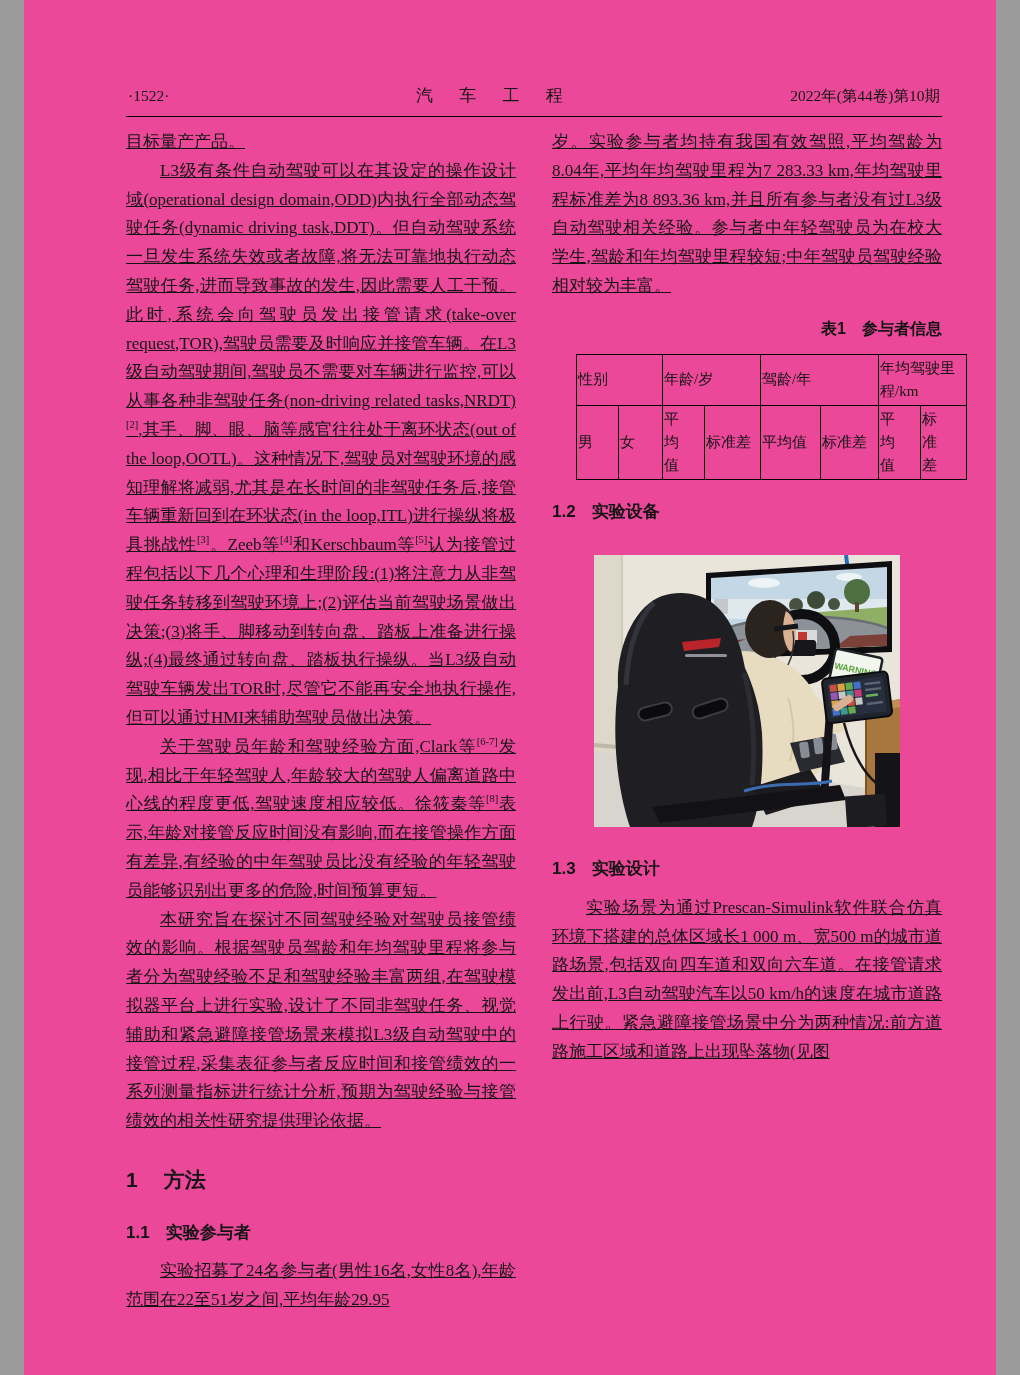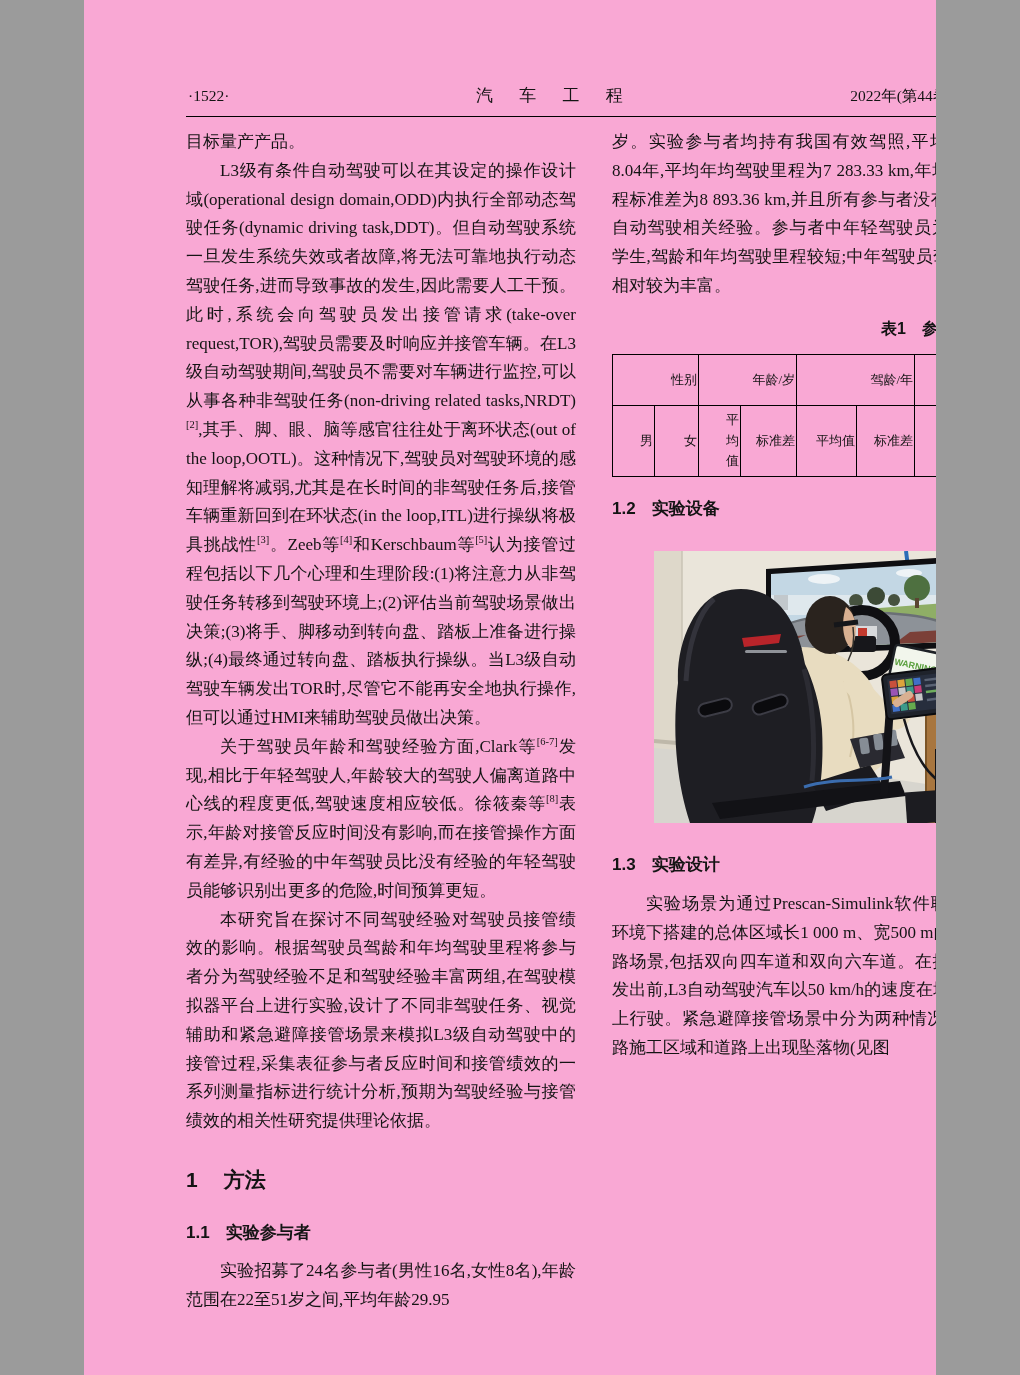--- a/index.html
+++ b/index.html
@@ -1,48 +1,48 @@
 <!DOCTYPE html>
 <html lang="zh"><head>
 <meta charset="utf-8">
 <style>
   html,body{margin:0;padding:0;background:#9b9b9b;}
   .page{
-    width:852px;height:1375px;background:#f9a8d4;position:relative;
+    width:972px;height:1375px;background:#ec4899;position:relative;
     margin:0 auto;overflow:hidden;color:#141414;
     font-family:"Liberation Serif","DejaVu Serif",serif;
   }
   .inner{position:absolute;left:102px;top:84px;width:816px;}
   
   .hdr{display:flex;justify-content:space-between;align-items:baseline;
        font-size:16px;padding:0 2px 9px 2px;border-bottom:1.6px solid #000;}
   .hdr .journal{font-size:17px;letter-spacing:11px;margin-left:30px;}
   .hdr .issue{font-size:15.5px;}
   .hdr .pageno{font-size:15.5px;}
   
   .columns{display:flex;gap:36px;margin-top:11px;}
   .col{width:390px;font-size:17px;line-height:28.8px;text-align:justify;}
-  .col p{margin:0;text-indent:2em;}
+  .col p{margin:0;text-indent:2em;text-decoration:underline;}
   .col p.noindent{text-indent:0;}
   sup{font-size:10.5px;line-height:0;}
   
   .sec-h1{font-family:"Liberation Sans","DejaVu Sans",sans-serif;
           font-size:21px;font-weight:600;margin:30px 0 24px 0;
           display:flex;align-items:baseline;text-align:left;}
   .sec-h1 .num{margin-right:26px;}
   .sec-h2{font-family:"Liberation Sans","DejaVu Sans",sans-serif;
           font-size:17px;font-weight:700;margin:18px 0 10px 0;
           display:flex;align-items:baseline;text-align:right;}
   .sec-h2 .num{margin-right:16px;}
   
   .tbl-wrap{margin:14px 0 18px 0;}
   .tbl-title{text-align:right;font-family:"Liberation Sans","DejaVu Sans",sans-serif;
              font-weight:700;font-size:16px;margin:0 0 10px 0;}
   table.ptable{width:100%;border-collapse:collapse;table-layout:fixed;
-               font-size:13px;text-align:right;border:1.6px solid #000;}
+               font-size:15px;text-align:left;border:1.6px solid #000;margin-left:24px;}
   table.ptable td{border:0.9px solid #000;padding:2px 1px;vertical-align:middle;
                   line-height:1.5;}
   tr.gr td{height:46px;}
   tr.sh td{height:66px;}
   tr.dr td{height:28px;}
   .vtxt{display:inline-block;width:1.08em;line-height:1.55;}
   
   .figure{width:306px;margin:28px auto 0 auto;}
   .fig-caption{text-align:center;font-size:15.5px;margin:16px 0 4px 0;line-height:1.3;}
 </style>

